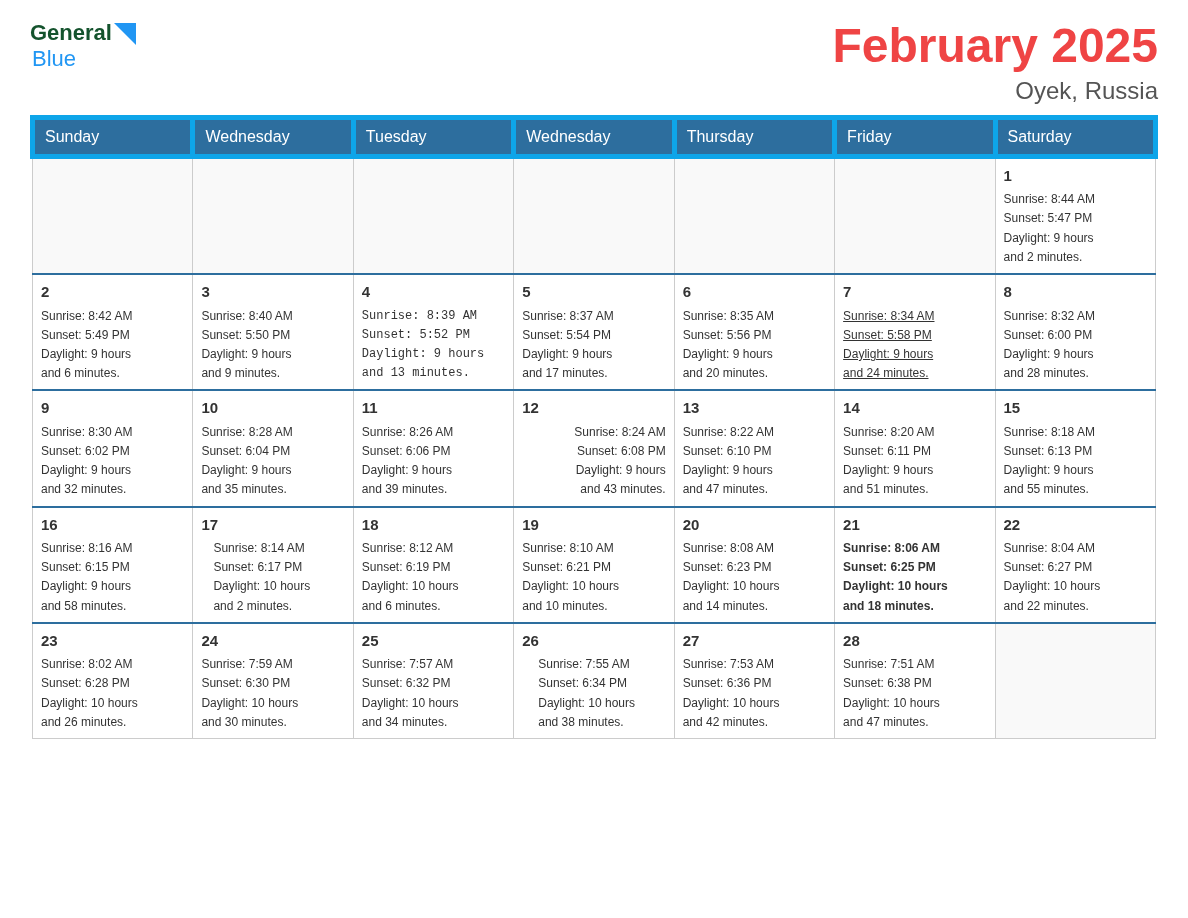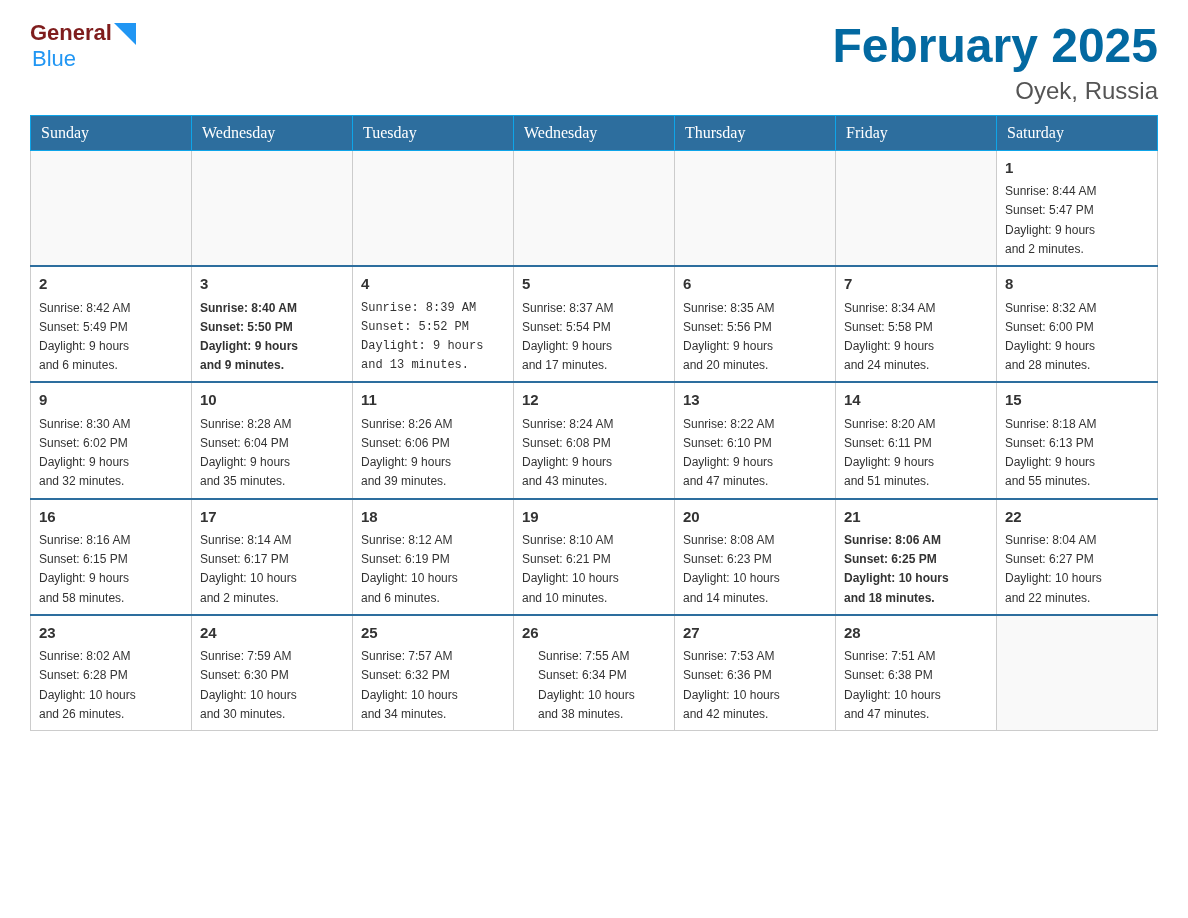--- a/index.html
+++ b/index.html
@@ -13,21 +13,21 @@
     }
     .header {
       display: flex;
       justify-content: space-between;
       align-items: flex-start;
       margin-bottom: 10px;
     }
     .logo-text-general {
       font-size: 22px;
       font-weight: bold;
-      color: #7f1d1d;
+      color: #14532d;
     }
     .logo-wrapper {
       display: flex;
       flex-direction: column;
     }
     .logo-line1 {
       display: flex;
       align-items: center;
     }
     .logo-line2 {
@@ -35,42 +35,41 @@
       font-weight: normal;
       color: #2196f3;
       margin-left: 2px;
     }
     .title-block {
       text-align: right;
     }
     .calendar-title {
       font-size: 48px;
       font-weight: bold;
-      color: #0369a1;
+      color: #ef4444;
       line-height: 1.1;
     }
     .calendar-subtitle {
       font-size: 24px;
       color: #555;
       margin-top: 4px;
     }
     .calendar {
       width: 100%;
       border-collapse: collapse;
       margin-top: 10px;
     }
     .calendar th {
       background: #2d6e9e;
       color: #fff;
       font-size: 16px;
       font-weight: normal;
       padding: 8px 10px;
       text-align: left;
-      border: 1px solid #0ea5e9;
-      font-family: Liberation Serif, serif;
+      border: 5px solid #0ea5e9;
     }
     .calendar td {
       vertical-align: top;
       padding: 6px 8px;
       border: 1px solid #ccc;
       width: calc(100% / 7);
       min-height: 100px;
       font-size: 12.5px;
       line-height: 1.5;
       background: #fff;
@@ -146,21 +145,21 @@
       <tr class="row-divider">
         <td>
           <span class="day-number">2</span>
           <div class="day-info" style="white-space: pre-line;">Sunrise: 8:42 AM
 Sunset: 5:49 PM
 Daylight: 9 hours
 and 6 minutes.</div>
         </td>
         <td>
           <span class="day-number">3</span>
-          <div class="day-info" style="white-space: pre-line; font-weight: bold;">Sunrise: 8:40 AM
+          <div class="day-info" style="white-space: pre-line;">Sunrise: 8:40 AM
 Sunset: 5:50 PM
 Daylight: 9 hours
 and 9 minutes.</div>
         </td>
         <td>
           <span class="day-number">4</span>
           <div class="day-info" style="white-space: pre-line; font-family: Liberation Mono, monospace;">Sunrise: 8:39 AM
 Sunset: 5:52 PM
 Daylight: 9 hours
 and 13 minutes.</div>
@@ -174,21 +173,21 @@
         </td>
         <td>
           <span class="day-number">6</span>
           <div class="day-info" style="white-space: pre-line;">Sunrise: 8:35 AM
 Sunset: 5:56 PM
 Daylight: 9 hours
 and 20 minutes.</div>
         </td>
         <td>
           <span class="day-number">7</span>
-          <div class="day-info" style="white-space: pre-line;">Sunrise: 8:34 AM
+          <div class="day-info" style="white-space: pre-line; text-decoration: underline;">Sunrise: 8:34 AM
 Sunset: 5:58 PM
 Daylight: 9 hours
 and 24 minutes.</div>
         </td>
         <td>
           <span class="day-number">8</span>
           <div class="day-info" style="white-space: pre-line;">Sunrise: 8:32 AM
 Sunset: 6:00 PM
 Daylight: 9 hours
 and 28 minutes.</div>
@@ -211,21 +210,21 @@
         </td>
         <td>
           <span class="day-number">11</span>
           <div class="day-info" style="white-space: pre-line;">Sunrise: 8:26 AM
 Sunset: 6:06 PM
 Daylight: 9 hours
 and 39 minutes.</div>
         </td>
         <td>
           <span class="day-number">12</span>
-          <div class="day-info" style="white-space: pre-line;">Sunrise: 8:24 AM
+          <div class="day-info" style="white-space: pre-line; text-align: right;">Sunrise: 8:24 AM
 Sunset: 6:08 PM
 Daylight: 9 hours
 and 43 minutes.</div>
         </td>
         <td>
           <span class="day-number">13</span>
           <div class="day-info" style="white-space: pre-line;">Sunrise: 8:22 AM
 Sunset: 6:10 PM
 Daylight: 9 hours
 and 47 minutes.</div>
@@ -248,21 +247,21 @@
       <tr class="row-divider">
         <td>
           <span class="day-number">16</span>
           <div class="day-info" style="white-space: pre-line;">Sunrise: 8:16 AM
 Sunset: 6:15 PM
 Daylight: 9 hours
 and 58 minutes.</div>
         </td>
         <td>
           <span class="day-number">17</span>
-          <div class="day-info" style="white-space: pre-line;">Sunrise: 8:14 AM
+          <div class="day-info" style="white-space: pre-line; margin-left: 12px;">Sunrise: 8:14 AM
 Sunset: 6:17 PM
 Daylight: 10 hours
 and 2 minutes.</div>
         </td>
         <td>
           <span class="day-number">18</span>
           <div class="day-info" style="white-space: pre-line;">Sunrise: 8:12 AM
 Sunset: 6:19 PM
 Daylight: 10 hours
 and 6 minutes.</div>

